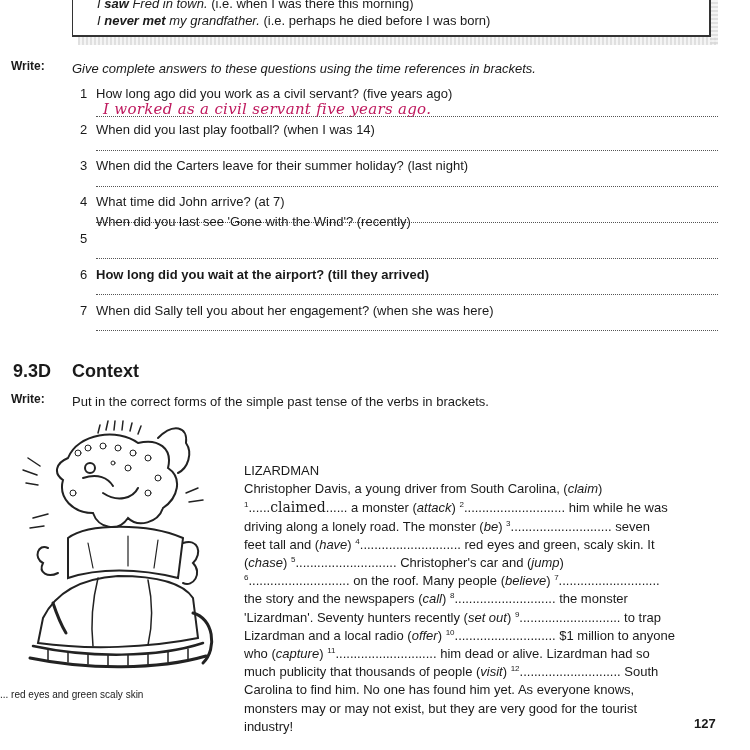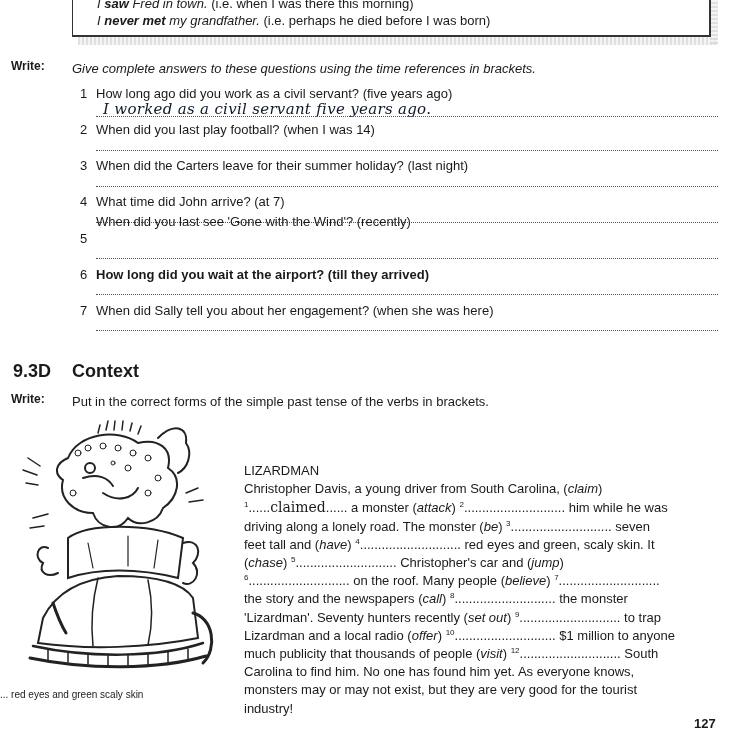--- a/index.html
+++ b/index.html
@@ -34,21 +34,21 @@
   .instr { left: 72px; font-size: 13px; white-space: nowrap; }
 
   .q-num { left: 80px; font-size: 13px; }
   .q-text { left: 96px; font-size: 13px; white-space: nowrap; }
   .dots {
     left: 96px; width: 622px; height: 1px;
     border-bottom: 1px dotted #555;
   }
   .hand {
     left: 103px; font-family: "DejaVu Serif", serif; font-style: italic;
-    font-size: 15px; color: #0f172a; letter-spacing: 0.3px; white-space: nowrap;
+    font-size: 15px; color: #be185d; letter-spacing: 0.3px; white-space: nowrap;
   }
 
   .sec-num { left: 13px; top: 361px; font-weight: bold; font-size: 18px; }
   .sec-title { left: 72px; top: 361px; font-weight: bold; font-size: 18px; }
 
   .story {
     left: 244px; top: 418px; width: 480px;
     font-size: 13px; line-height: 18.2px; margin-top: 44px;
   }
   .story .line { white-space: nowrap; display: block; }
@@ -160,19 +160,20 @@
   <span class="line">LIZARDMAN</span>
   <span class="line"><span>Christopher Davis, a young driver from South Carolina, (</span><i>claim</i><span>)</span></span>
   <span class="line"><sup>1</sup><span><span>......</span><span class="hand2">claimed</span><span>......</span></span><span> a monster (</span><i>attack</i><span>) </span><sup>2</sup><span>............................</span><span> him while he was</span></span>
   <span class="line"><span>driving along a lonely road. The monster (</span><i>be</i><span>) </span><sup>3</sup><span>............................</span><span> seven</span></span>
   <span class="line"><span>feet tall and (</span><i>have</i><span>) </span><sup>4</sup><span>............................</span><span> red eyes and green, scaly skin. It</span></span>
   <span class="line"><span>(</span><i>chase</i><span>) </span><sup>5</sup><span>............................</span><span> Christopher's car and (</span><i>jump</i><span>)</span></span>
   <span class="line"><sup>6</sup><span>............................</span><span> on the roof. Many people (</span><i>believe</i><span>) </span><sup>7</sup><span>............................</span></span>
   <span class="line"><span>the story and the newspapers (</span><i>call</i><span>) </span><sup>8</sup><span>............................</span><span> the monster</span></span>
   <span class="line"><span>'Lizardman'. Seventy hunters recently (</span><i>set out</i><span>) </span><sup>9</sup><span>............................</span><span> to trap</span></span>
   <span class="line"><span>Lizardman and a local radio (</span><i>offer</i><span>) </span><sup>10</sup><span>............................</span><span> $1 million to anyone</span></span>
+  <span class="line"><span>who (</span><i>capture</i><span>) </span><sup>11</sup><span>............................</span><span> him dead or alive. Lizardman had so</span></span>
   <span class="line"><span>much publicity that thousands of people (</span><i>visit</i><span>) </span><sup>12</sup><span>............................</span><span> South</span></span>
   <span class="line">Carolina to find him. No one has found him yet. As everyone knows,</span>
   <span class="line">monsters may or may not exist, but they are very good for the tourist</span>
   <span class="line">industry!</span>
 </div>
 
 <div class="abs page-num">127</div>
 
 </body></html>

